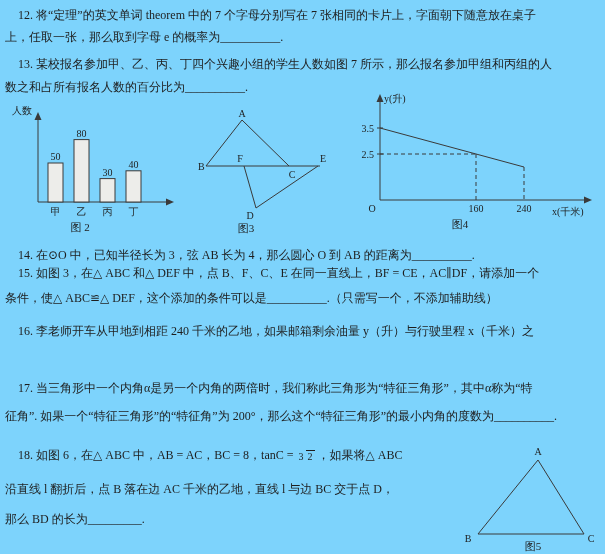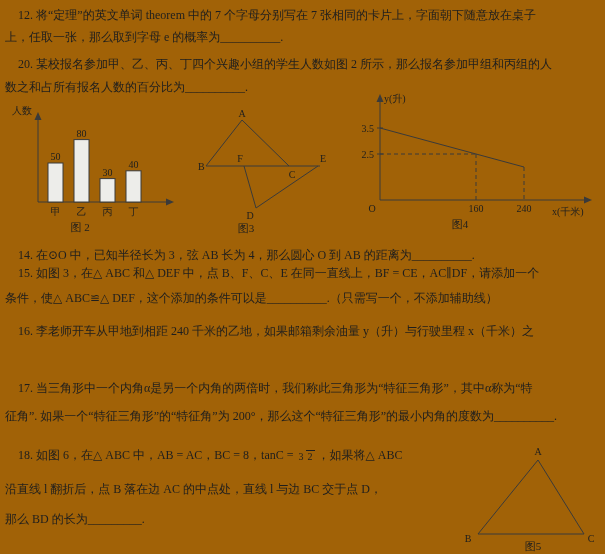--- a/index.html
+++ b/index.html
@@ -2,21 +2,21 @@
 <html><head>
 <meta charset="utf-8">
 <style>
   * { margin:0; padding:0; box-sizing:border-box; }
   html,body { width:605px; height:554px; }
   body {
     background:#fafaf7;
     font-family:"Liberation Serif","DejaVu Serif",serif;
     color:#222;
   }
-  .page { position:relative; width:605px; height:554px; overflow:hidden; background:#a16207; }
+  .page { position:relative; width:605px; height:554px; overflow:hidden; background:#7dd3fc; }
   .line {
     position:absolute;
     font-size:12px;
     line-height:1.5;
     white-space:nowrap;
     color:#1e1e1e;
   }
   .frac {
     display:inline-block;
     vertical-align:middle;
@@ -40,21 +40,21 @@
   svg.fig path.arrow { fill:#3a3a3a; stroke:none; }
 </style>
 </head>
 <body>
 
 <div class="page">
 
   <div class="line" style="left:18px;top:6px">12. 将“定理”的英文单词 theorem 中的 7 个字母分别写在 7 张相同的卡片上，字面朝下随意放在桌子</div>
   <div class="line" style="left:5px;top:28px">上，任取一张，那么取到字母 e 的概率为__________.</div>
 
-  <div class="line" style="left:18px;top:55px">20. 某校报名参加甲、乙、丙、丁四个兴趣小组的学生人数如图 2 所示，那么报名参加甲组和丙组的人</div>
+  <div class="line" style="left:18px;top:55px">13. 某校报名参加甲、乙、丙、丁四个兴趣小组的学生人数如图 7 所示，那么报名参加甲组和丙组的人</div>
   <div class="line" style="left:5px;top:78px">数之和占所有报名人数的百分比为__________.</div>
 
   <svg class="fig" style="left:8px;top:100px" width="172" height="134">
     <text x="4" y="14">人数</text>
     <line x1="30" y1="18" x2="30" y2="102"></line>
     <path class="arrow" d="M30,12 l-3.5,8 l7,0 z"></path>
     <line x1="30" y1="102" x2="160" y2="102"></line>
     <path class="arrow" d="M166,102 l-8,-3.5 l0,7 z"></path>
 
     <rect class="bar" x="40" width="15" y="63" height="39"></rect>
@@ -123,21 +123,21 @@
   <div class="line" style="left:5px;top:289px">条件，使△ ABC≌△ DEF，这个添加的条件可以是__________.（只需写一个，不添加辅助线）</div>
 
   <div class="line" style="left:18px;top:322px">16. 李老师开车从甲地到相距 240 千米的乙地，如果邮箱剩余油量 y（升）与行驶里程 x（千米）之</div>
 
   <div class="line" style="left:18px;top:379px">17. 当三角形中一个内角α是另一个内角的两倍时，我们称此三角形为“特征三角形”，其中α称为“特</div>
   <div class="line" style="left:5px;top:407px">征角”. 如果一个“特征三角形”的“特征角”为 200°，那么这个“特征三角形”的最小内角的度数为__________.</div>
 
   <div class="line" style="left:18px;top:446px">
     <span>18. 如图 6，在△ ABC 中，AB = AC，BC = 8，tanC =</span><span class="frac"><span class="num">3</span><span class="den">2</span></span><span>，如果将△ ABC</span>
   </div>
-  <div class="line" style="left:5px;top:480px">沿直线 l 翻折后，点 B 落在边 AC 的中点处，直线 l 与边 BC 交于点 D，</div>
+  <div class="line" style="left:5px;top:480px">沿直线 l 翻折后，点 B 落在边 AC 千米的乙地，直线 l 与边 BC 交于点 D，</div>
   <div class="line" style="left:5px;top:510px">那么 BD 的长为_________.</div>
 
   <svg class="fig" style="left:458px;top:444px" width="142" height="108">
     <line x1="80" y1="16" x2="20" y2="90"></line>
     <line x1="80" y1="16" x2="126" y2="90"></line>
     <line x1="20" y1="90" x2="126" y2="90"></line>
     <text x="80" y="11" text-anchor="middle">A</text>
     <text x="10" y="98" text-anchor="middle">B</text>
     <text x="133" y="98" text-anchor="middle">C</text>
     <text class="caption" x="75" y="106" text-anchor="middle">图5</text>

